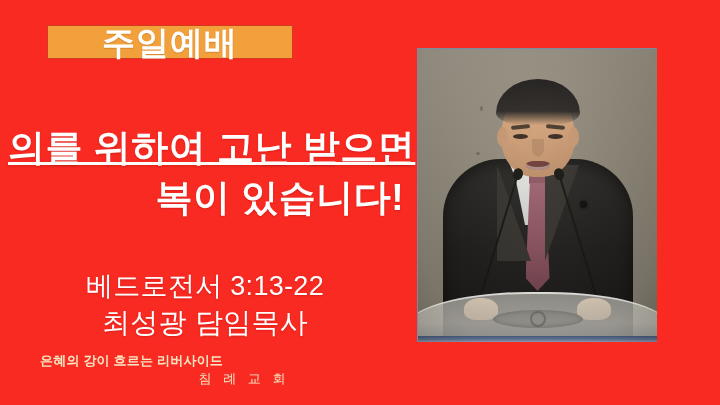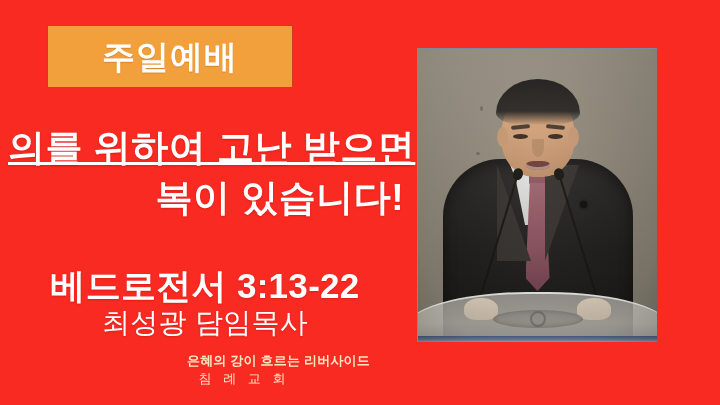--- a/index.html
+++ b/index.html
@@ -17,21 +17,21 @@
     font-family: "Liberation Sans", "DejaVu Sans", sans-serif;
     -webkit-font-smoothing: antialiased;
   }
 
   
   #category-banner {
     position: absolute;
     left: 48px;
     top: 26px;
     width: 244px;
-    height: 61px;
+    height: 32px;
     background: #F2A03C;
     box-shadow: 0 0 0 1px rgba(140,90,30,0.35);
     display: flex;
     align-items: center;
     justify-content: center;
   }
   #category-label {
     color: #FFFFFF;
     font-size: 33px;
     font-weight: 700;
@@ -63,22 +63,22 @@
   
   #reference-block {
     position: absolute;
     left: 30px;
     top: 268px;
     width: 350px;
     text-align: center;
     color: #FFFFFF;
   }
   #scripture-reference {
-    font-size: 35px;
-    font-weight: 700;
+    font-size: 27px;
+    font-weight: 400;
     line-height: 36px;
     white-space: nowrap;
     letter-spacing: 0.3px;
     text-shadow: 0 1px 2px rgba(120,0,0,0.25);
   }
   #preacher-name {
     font-size: 28px;
     font-weight: 400;
     line-height: 38px;
     white-space: nowrap;
@@ -91,21 +91,21 @@
     position: absolute;
     left: 40px;
     top: 352px;
     width: 330px;
     color: #F6E7C2;
   }
   #church-line-1 {
     font-size: 13px;
     font-weight: 700;
     line-height: 18px;
-    text-align: right;
+    text-align: left;
     white-space: nowrap;
     letter-spacing: 0.2px;
   }
   #church-line-2 {
     font-size: 13px;
     font-weight: 400;
     line-height: 18px;
     text-align: center;
     white-space: nowrap;
     letter-spacing: 4px;

